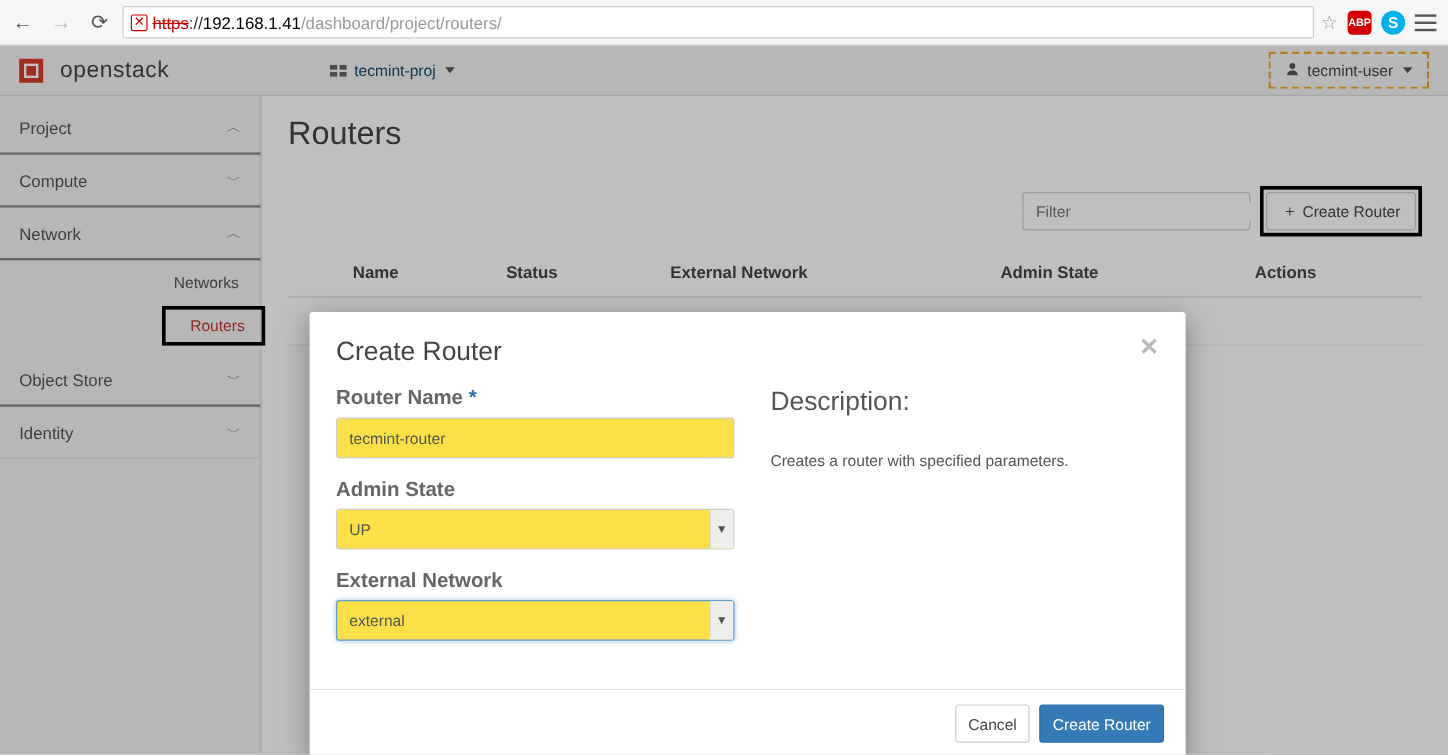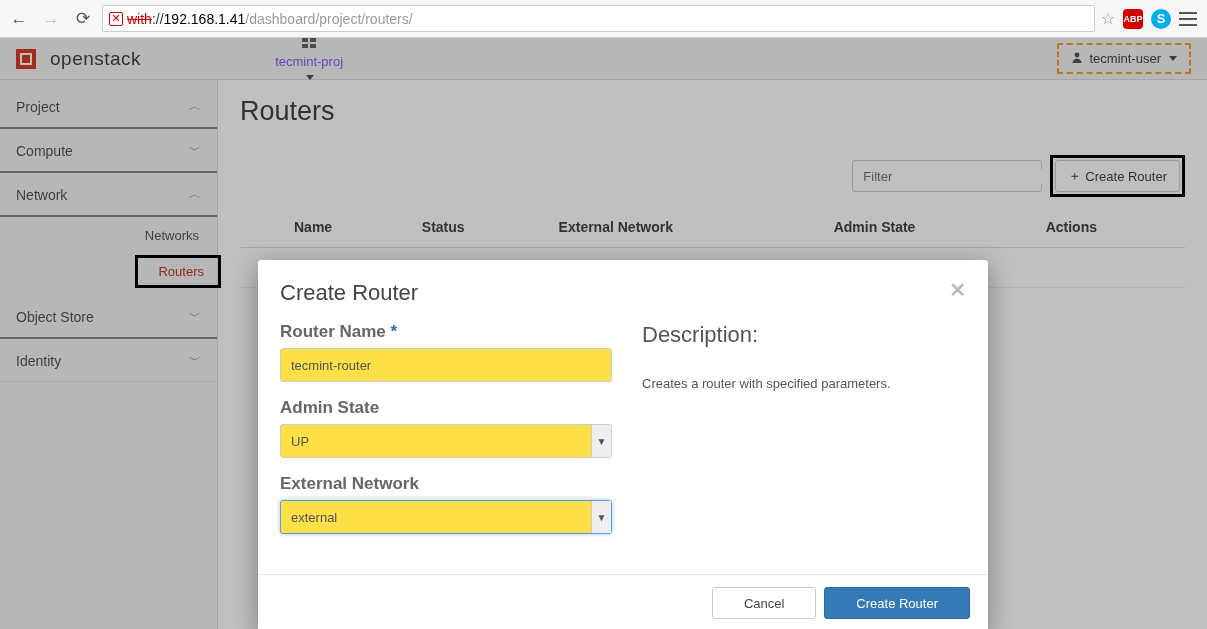--- a/index.html
+++ b/index.html
@@ -20,21 +20,21 @@
 .skype-icon { width: 20px; height: 20px; border-radius: 50%; background: #00aff0; color: #fff; font-weight: bold; display: flex; align-items: center; justify-content: center; font-size: 13px; }
 .hamburger { width: 18px; height: 14px; display: flex; flex-direction: column; justify-content: space-between; cursor: pointer; }
 .hamburger span { height: 2px; background: #555; }
 
 
 .page { position: relative; height: calc(629px - 38px); }
 .topbar { height: 42px; background: #f5f5f5; border-bottom: 1px solid #ddd; display: flex; align-items: center; padding: 0 16px 0 16px; gap: 14px; }
 .logo-box { width: 20px; height: 20px; background: #d93c27; display: inline-block; position:relative; }
 .logo-box::after { content:""; position:absolute; top:4px; left:4px; right:4px; bottom:4px; border:2px solid #fff; }
 .logo-text { font-size: 19px; color: #444; font-weight: 400; letter-spacing: .5px; }
-.proj-switch { margin-left: 120px; display: flex; align-items: center; gap: 6px; color: #8b5cf6; font-size: 13px; cursor: pointer; flex-direction: column; }
+.proj-switch { margin-left: 120px; display: flex; align-items: center; gap: 6px; color: #0c4a6e; font-size: 13px; cursor: pointer; }
 .grid-icon { width: 14px; height: 10px; display:inline-block; }
 .grid-icon svg { display:block; }
 .topbar-spacer { flex: 1; }
 .user-switch { display: flex; align-items: center; gap: 6px; padding: 4px 8px; color: #444; cursor: pointer; }
 .user-highlight { border: 2px dashed #f5a623; border-radius: 2px; padding: 2px 4px; }
 .caret { display: inline-block; width: 0; height: 0; border-left: 4px solid transparent; border-right: 4px solid transparent; border-top: 5px solid #555; margin-left: 2px; }
 
 .body-row { display: flex; height: calc(100% - 42px); }
 .sidebar { width: 218px; background: #f5f5f5; border-right: 1px solid #ddd; padding-top: 6px; }
 .side-sec { padding: 12px 16px; border-bottom: 1px solid #e3e3e3; color: #555; font-size: 14px; display: flex; justify-content: space-between; align-items: center; cursor: pointer; }
@@ -70,34 +70,34 @@
 .desc-col { flex: 1; }
 .form-group { margin-bottom: 16px; }
 .form-label { display: block; font-size: 17px; color: #666; font-weight: 600; margin-bottom: 6px; }
 .req { color: #2e6da4; }
 .text-input, .select-box { width: 100%; height: 34px; border: 1px solid #ccc; border-radius: 3px; background: #fde047; padding: 0 10px; font-size: 13px; color: #555; display: flex; align-items: center; justify-content: space-between; }
 .select-box.focused { border-color: #5b9dd9; box-shadow: 0 0 4px rgba(91,157,217,.6); }
 .select-caret { background: #eee; border-left: 1px solid #ccc; height: 100%; width: 20px; margin-right: -10px; display: flex; align-items: center; justify-content: center; font-size: 10px; color: #555; }
 .desc-title { font-size: 22px; color: #555; font-weight: 300; margin-bottom: 28px; }
 .desc-text { font-size: 13px; color: #555; }
 .modal-foot { border-top: 1px solid #e5e5e5; padding: 12px 18px; display: flex; justify-content: flex-end; gap: 8px; }
-.btn { height: 32px; padding: 0 31px; border-radius: 3px; font-size: 13px; cursor: pointer; display: inline-flex; align-items: center; }
+.btn { height: 32px; padding: 0 10px; border-radius: 3px; font-size: 13px; cursor: pointer; display: inline-flex; align-items: center; }
 .btn-default { background: #fff; border: 1px solid #ccc; color: #444; }
 .btn-primary { background: #337ab7; border: 1px solid #2e6da4; color: #fff; }
 </style>
 </head>
 <body>
 
 <div class="browser-chrome">
   <div class="nav-btn">←</div>
   <div class="nav-btn disabled">→</div>
   <div class="nav-btn">⟳</div>
   <div class="url-bar">
     <span class="url-badge">✕</span>
-    <span><span class="url-scheme">with</span>://<span class="url-host">192.168.1.41</span><span class="url-path">/dashboard/project/routers/</span></span>
+    <span><span class="url-scheme">https</span>://<span class="url-host">192.168.1.41</span><span class="url-path">/dashboard/project/routers/</span></span>
   </div>
   <div class="chrome-right">
     <span class="star-icon">☆</span>
     <span class="abp-icon">ABP</span>
     <span class="skype-icon">S</span>
     <div class="hamburger">
         <span></span>
         <span></span>
         <span></span>
       </div>

